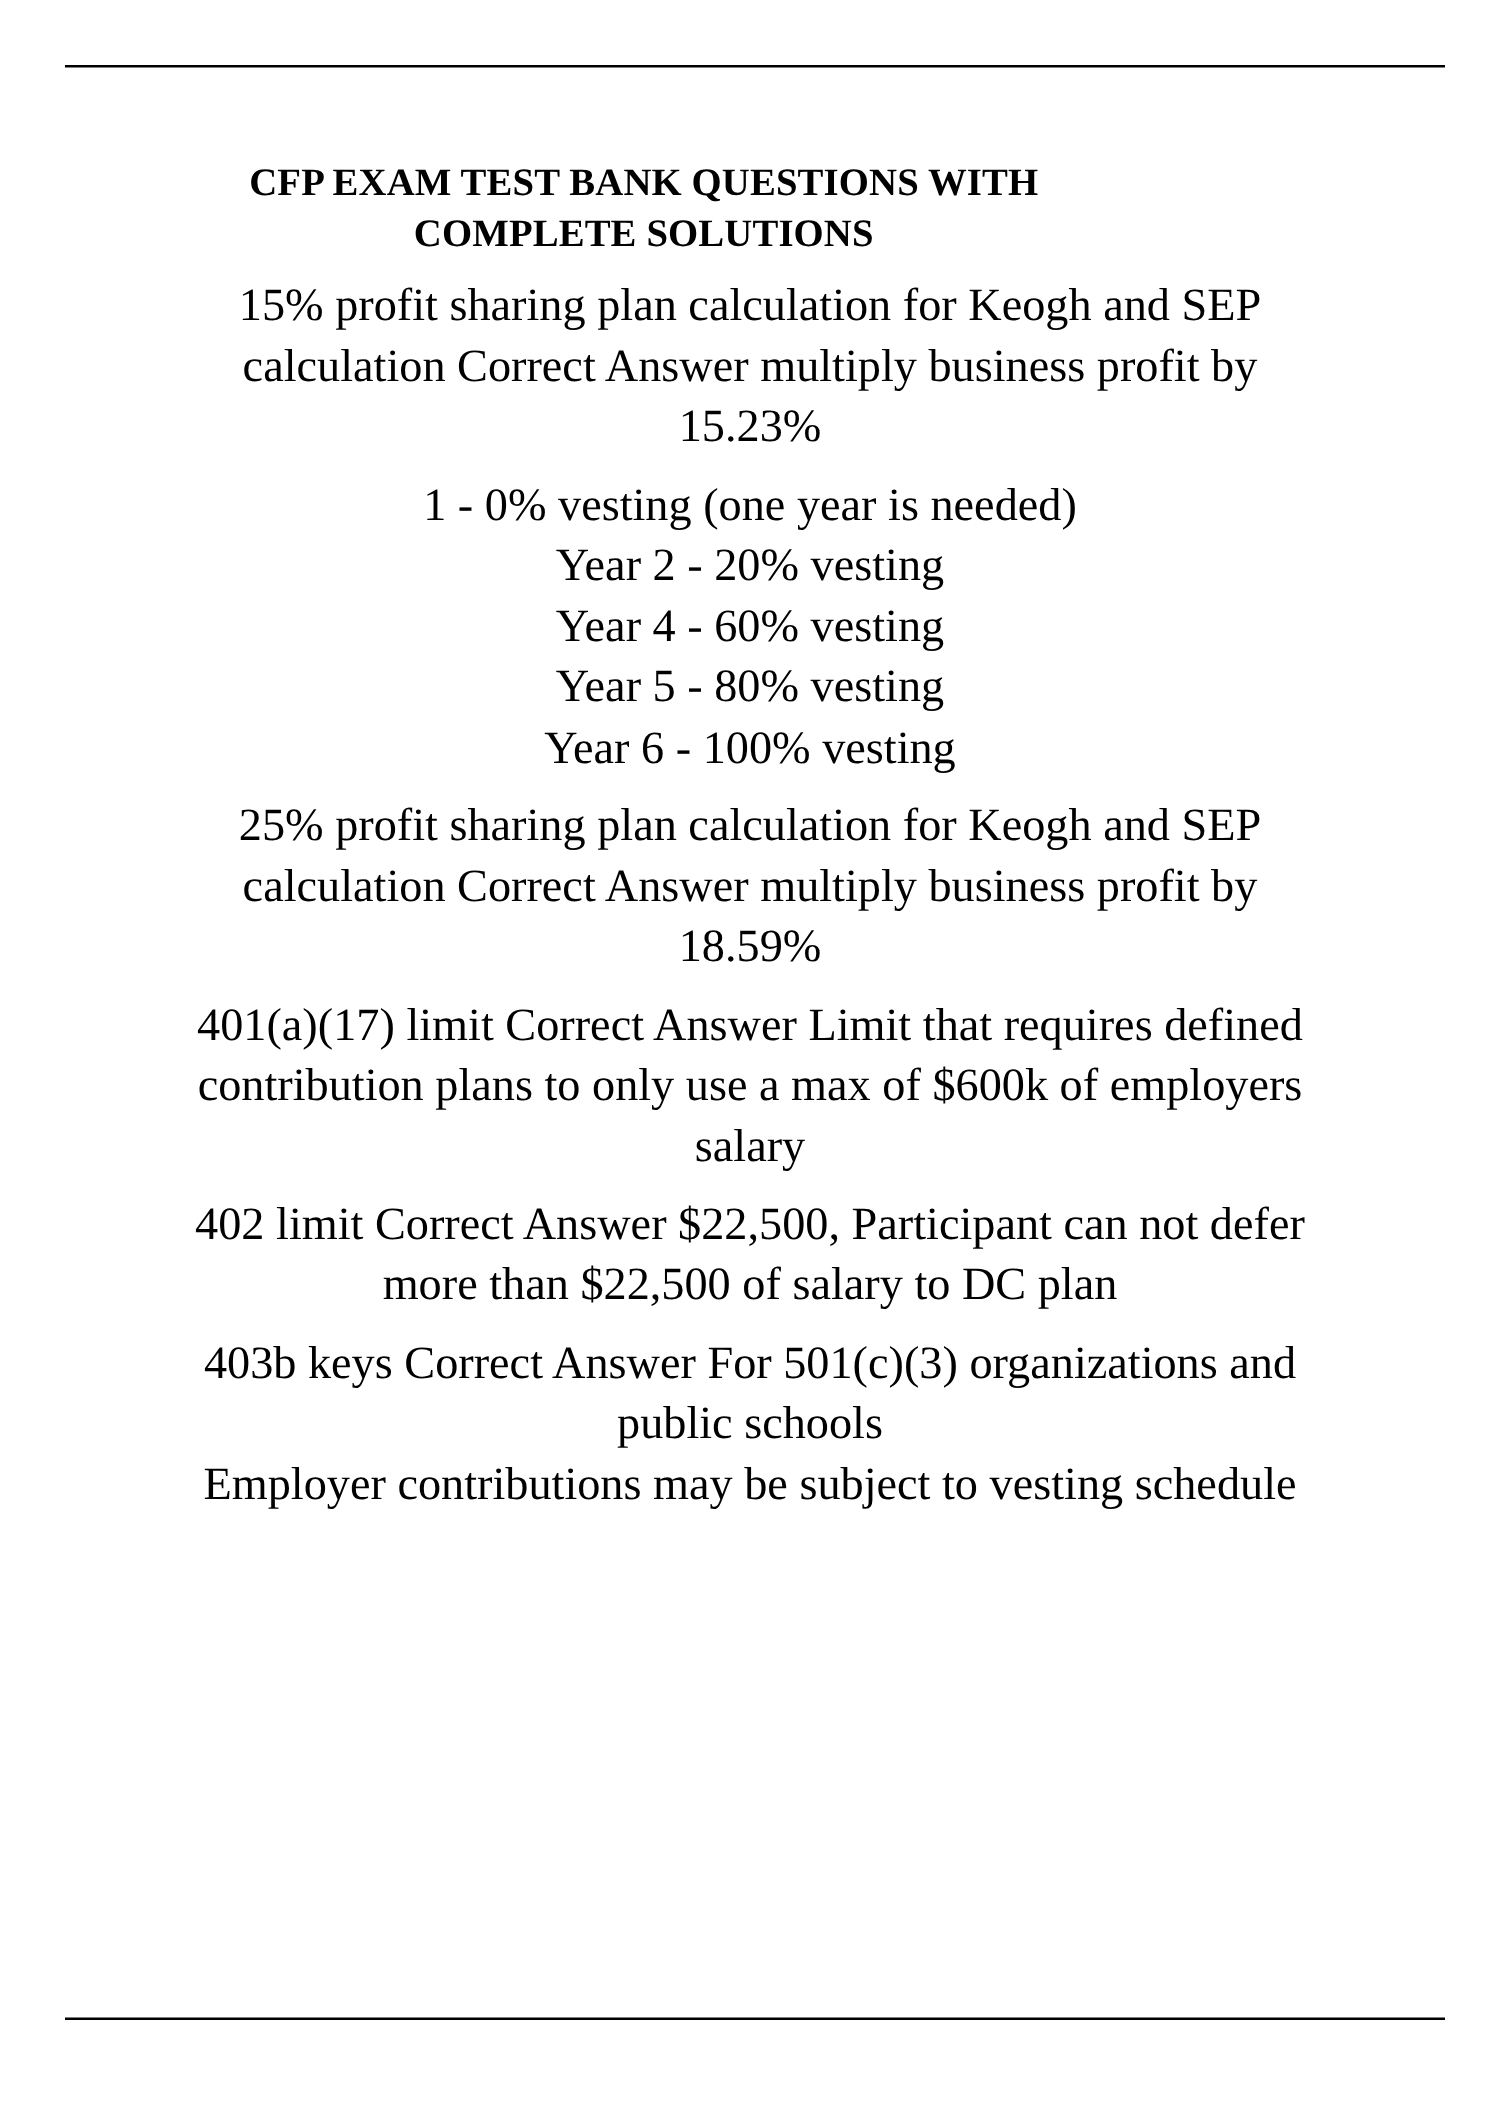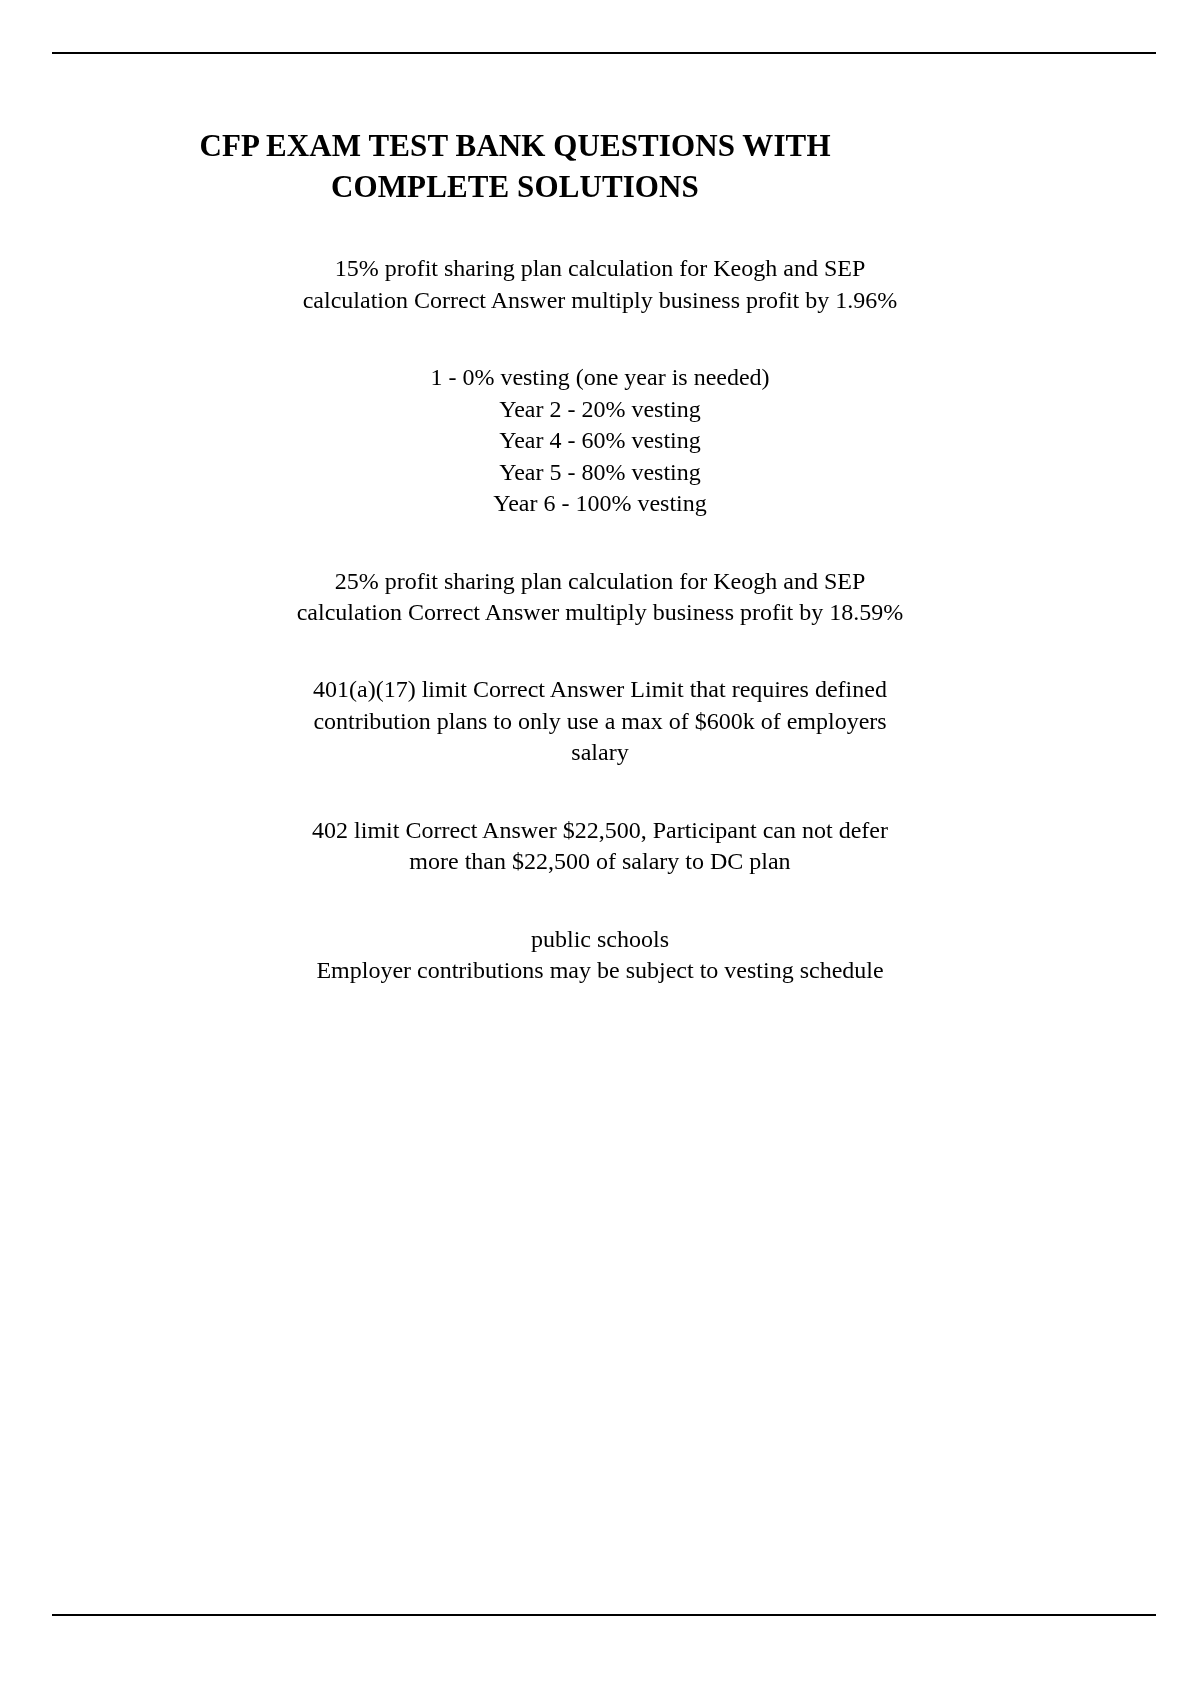--- a/index.html
+++ b/index.html
@@ -44,42 +44,42 @@
   .doc-title {
     font-size: 31px;
     font-weight: bold;
     line-height: 1.33;
     letter-spacing: 0.1px;
     margin: 0 0 0 0;
     max-width: 760px;
   }
 
   .block {
-    font-size: 24px;
+    font-size: 37px;
     line-height: 1.31;
-    margin-top: 46px;
+    margin-top: 14px;
   }
   .block p {
     margin: 0;
   }
 </style>
 </head>
 <body>
 
 <div class="page">
 
   <div class="rule rule-top"></div>
 
   <div class="content">
 
     <h1 class="doc-title">CFP EXAM TEST BANK QUESTIONS WITH COMPLETE SOLUTIONS</h1>
 
     <div class="block">
       <p>15% profit sharing plan calculation for Keogh and SEP</p>
-      <p>calculation  Correct Answer  multiply business profit by 1.96%</p>
+      <p>calculation  Correct Answer  multiply business profit by 15.23%</p>
     </div>
 
     <div class="block">
       <p>1 - 0% vesting (one year is needed)</p>
       <p>Year 2 - 20% vesting</p>
       <p>Year 4 - 60% vesting</p>
       <p>Year 5 - 80% vesting</p>
       <p>Year 6 - 100% vesting</p>
     </div>
 
@@ -93,20 +93,21 @@
       <p>contribution plans to only use a max of $600k of employers</p>
       <p>salary</p>
     </div>
 
     <div class="block">
       <p>402 limit  Correct Answer  $22,500, Participant can not defer</p>
       <p>more than $22,500 of salary to DC plan</p>
     </div>
 
     <div class="block">
+      <p>403b keys  Correct Answer  For 501(c)(3) organizations and</p>
       <p>public schools</p>
       <p>Employer contributions may be subject to vesting schedule</p>
     </div>
 
   </div>
 
   <div class="rule rule-bottom"></div>
 
 </div>
 

